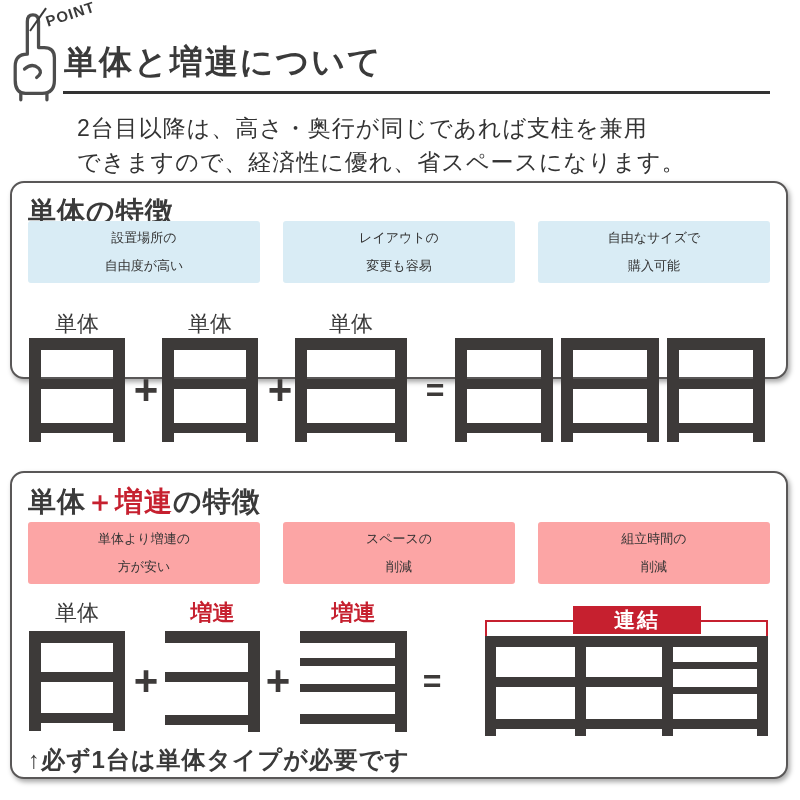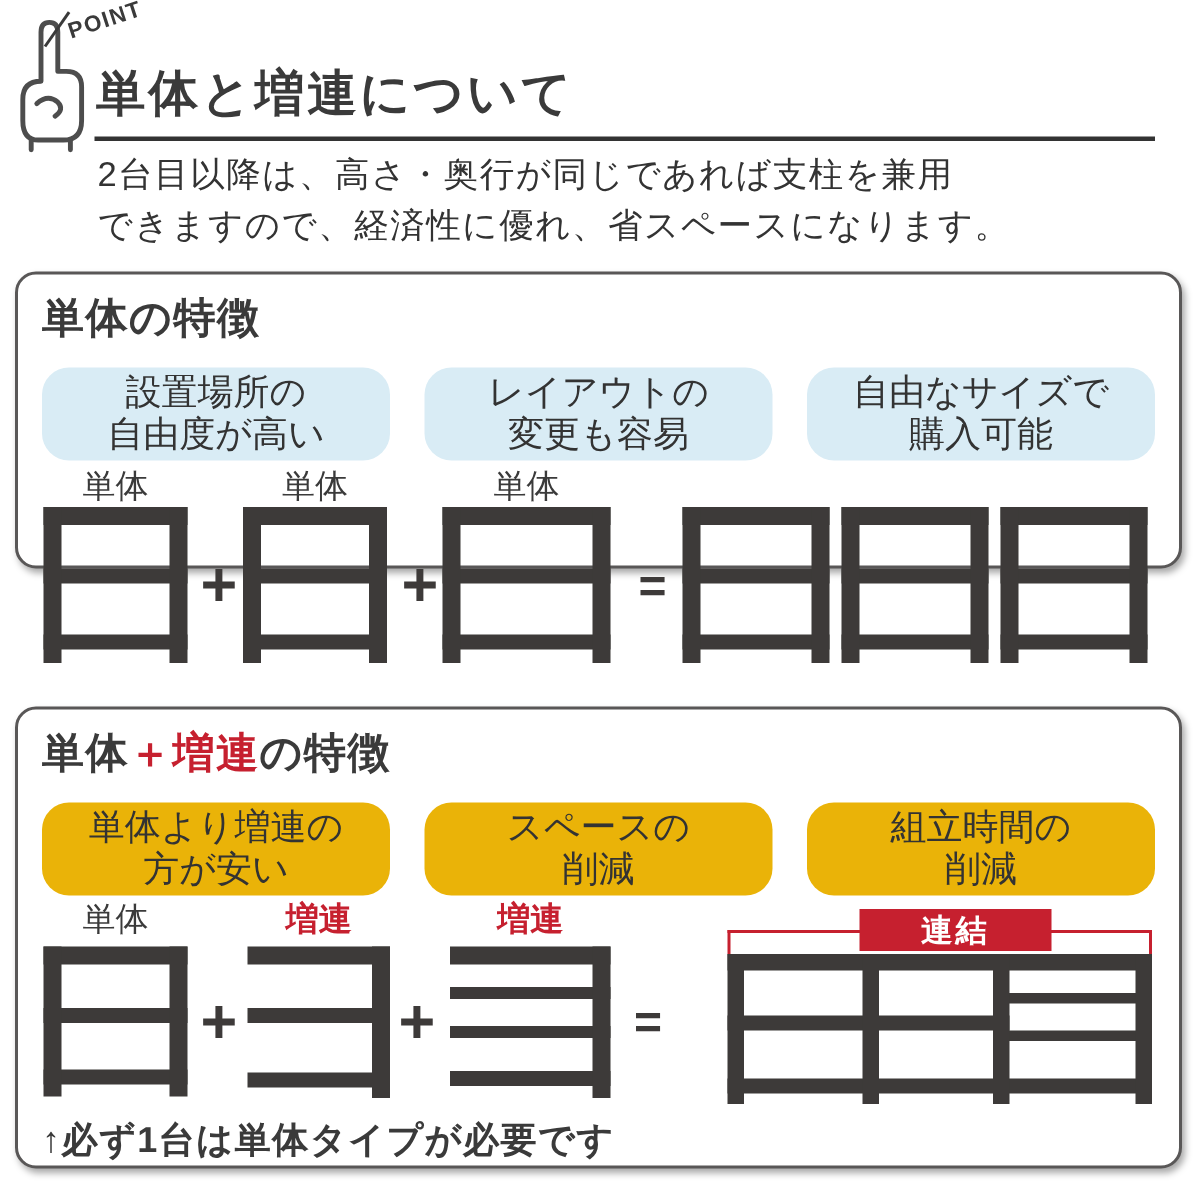--- a/index.html
+++ b/index.html
@@ -9,36 +9,36 @@
   
   .hand-wrap{position:absolute;left:4px;top:10px;width:56px;height:92px;}
   .point-slash{position:absolute;left:30px;top:30px;width:28px;height:0;
     border-top:2px solid #3a3a3a;transform:rotate(-55deg);transform-origin:left center;}
   .point-label{position:absolute;left:46px;top:13px;font-size:15px;font-weight:bold;
     letter-spacing:1px;color:#3a3a3a;transform:rotate(-18deg);transform-origin:left center;}
   .main-title{position:absolute;left:64px;top:40px;font-size:33px;font-weight:bold;
     color:#3a3a3a;letter-spacing:2px;margin:0;text-align:right;}
   .title-rule{position:absolute;left:63px;top:91px;width:707px;height:3px;background:#333;}
   .desc{position:absolute;left:65px;top:99px;font-size:23px;line-height:34px;
-    color:#333;letter-spacing:1px;margin:0;}
+    color:#333;letter-spacing:1px;margin:12px;}
 
   
   .panel{position:absolute;left:10px;width:778px;background:#fff;border:2px solid #595757;
     border-radius:14px;box-shadow:2px 3px 5px rgba(0,0,0,0.35);box-sizing:border-box;}
   .panel-single{top:181px;height:198px;}
   .panel-combo{top:471px;height:308px;}
   .panel-title{position:absolute;left:16px;top:10px;font-size:28px;font-weight:bold;
     color:#3a3a3a;letter-spacing:1px;margin:0;}
   .red-text{color:#c6202f;}
 
-  .pill{position:absolute;top:62px;width:232px;height:62px;border-radius:18px;
+  .pill{position:absolute;top:38px;width:232px;height:62px;border-radius:3px;
     display:flex;flex-direction:column;justify-content:center;align-items:center;
-    font-size:24px;line-height:28px;color:#333;text-align:center;}
+    font-size:13px;line-height:28px;color:#333;text-align:center;}
   .pill.blue{background:#d9ecf5;}
-  .pill.green{background:#eab308;}
+  .pill.green{background:#fca5a5;margin-top:11px;}
   .pill-1{left:16px;} .pill-2{left:271px;} .pill-3{left:526px;}
 
   .unit-label{position:absolute;font-size:22px;color:#3a3a3a;text-align:center;font-weight:500;}
   .unit-label.red{color:#c6202f;font-weight:bold;}
 
   
   .shelf,.addon3,.addon4,.assembly{position:absolute;}
   .shelf .bar,.addon3 .bar,.addon4 .bar,.assembly .bar{position:absolute;left:0;right:0;background:#3d3a39;}
   .post{position:absolute;top:0;bottom:0;width:12px;background:#3d3a39;}
   .post.left{left:0;} .post.right{right:0;}

